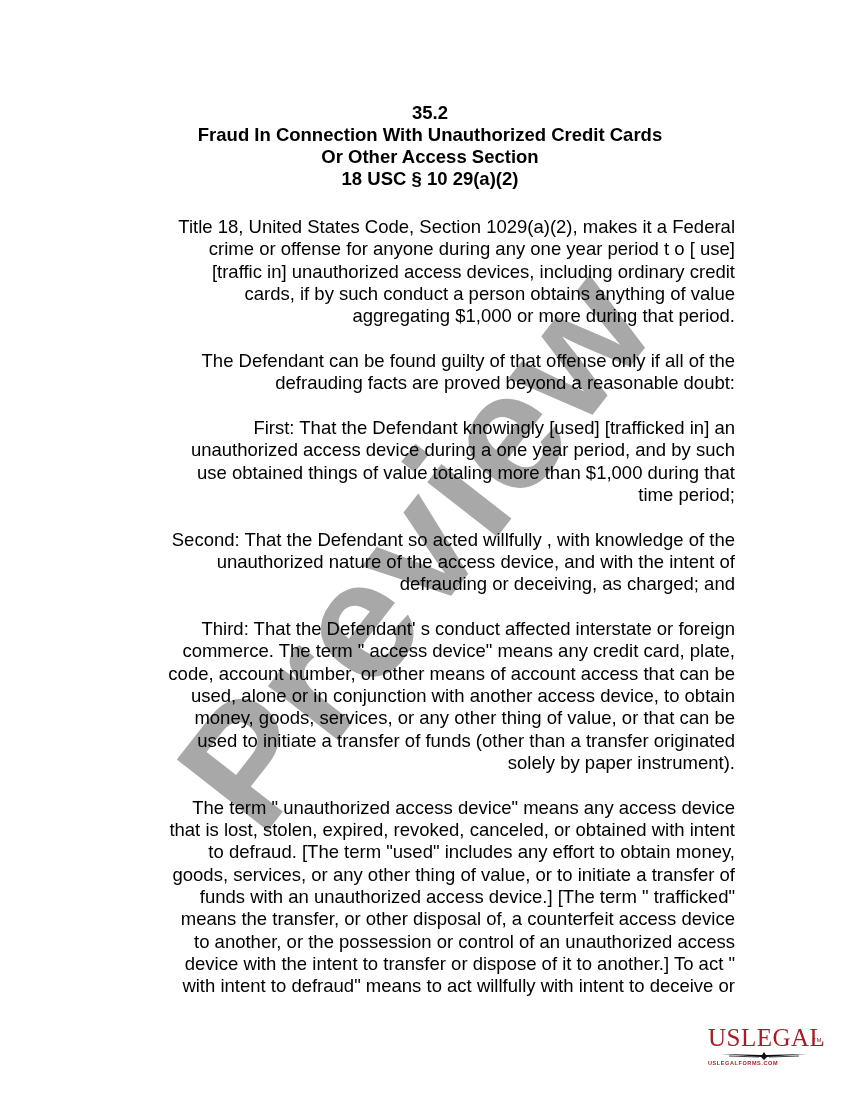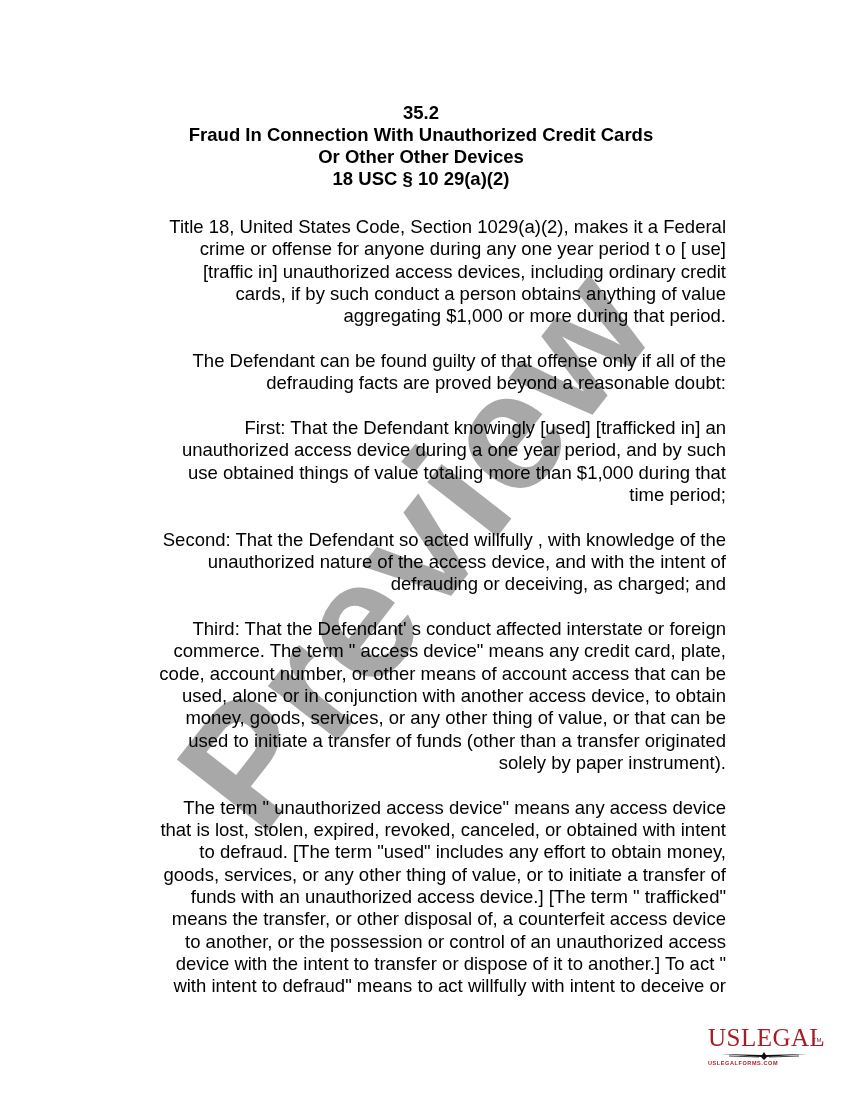--- a/index.html
+++ b/index.html
@@ -24,21 +24,21 @@
       font-weight: bold;
       font-size: 168px;
       color: #a8a8a8;
       letter-spacing: 2px;
       white-space: nowrap;
       z-index: 0;
       line-height: 1;
     }
     .page {
       position: absolute;
-      left: 116px;
+      left: 125px;
       top: 102px;
       width: 610px;
       z-index: 1;
     }
     .heading {
       text-align: center;
       font-weight: bold;
       font-size: 18.5px;
       line-height: 22px;
       margin: 0 0 26px 0;
@@ -91,21 +91,21 @@
   </style>
 </head>
 <body>
 
 <div class="watermark">Preview</div>
 
 <div class="page">
   <div class="heading">
     <div>35.2</div>
     <div>Fraud In Connection With Unauthorized Credit Cards</div>
-    <div>Or Other Other Devices</div>
+    <div>Or Other Access Section</div>
     <div>18 USC § 10 29(a)(2)</div>
   </div>
 
   <p class="para">Title 18, United States Code, Section 1029(a)(2), makes it a Federal
 crime or offense for anyone during any one year period t o [ use]
 [traffic in] unauthorized access devices, including ordinary credit
 cards, if by such conduct a person obtains anything of value
 aggregating $1,000 or more during that period.</p>
   <p class="para">The Defendant can be found guilty of that offense only if all of the
 defrauding facts are proved beyond a reasonable doubt:</p>

